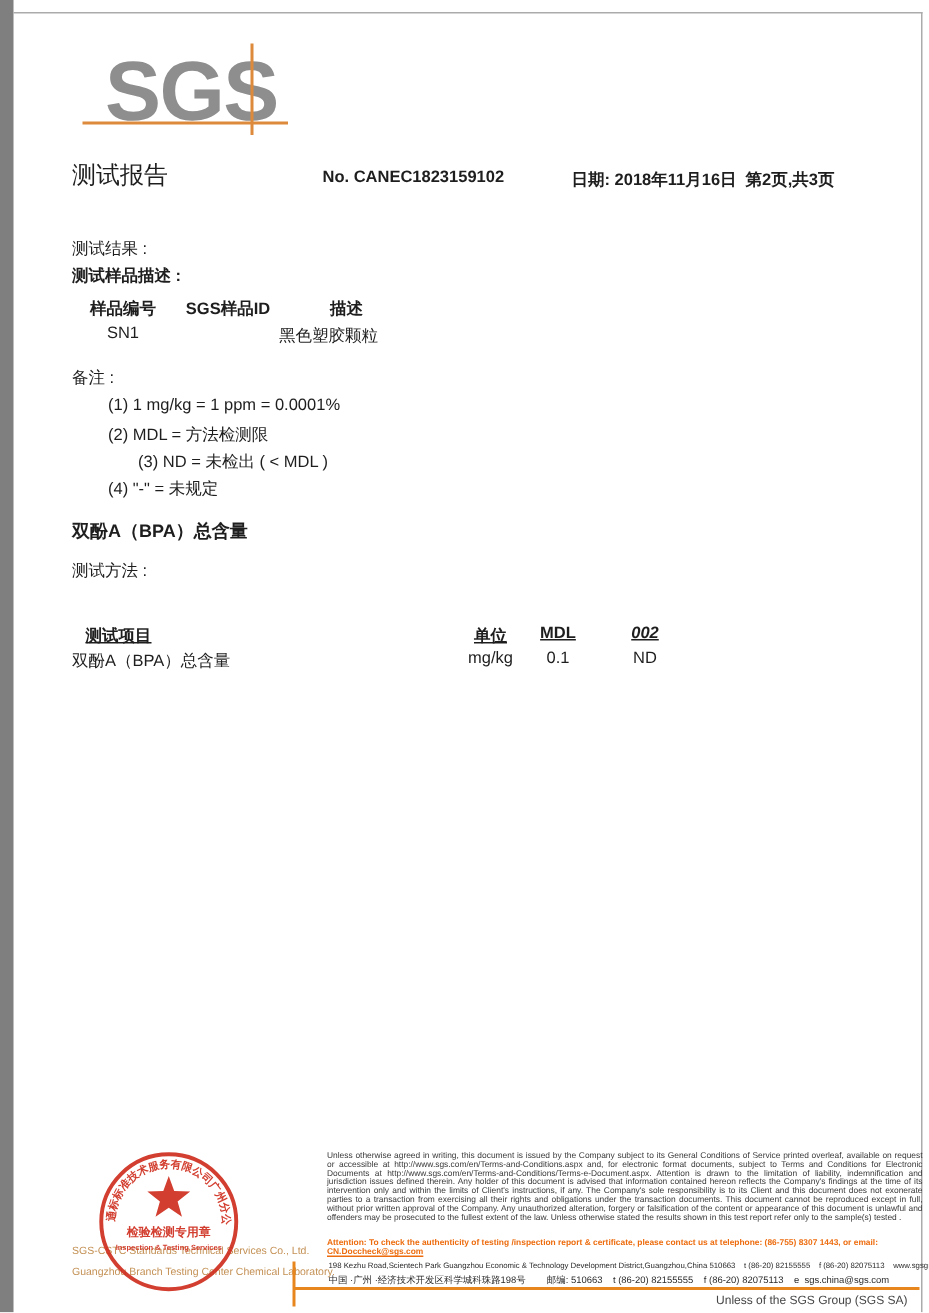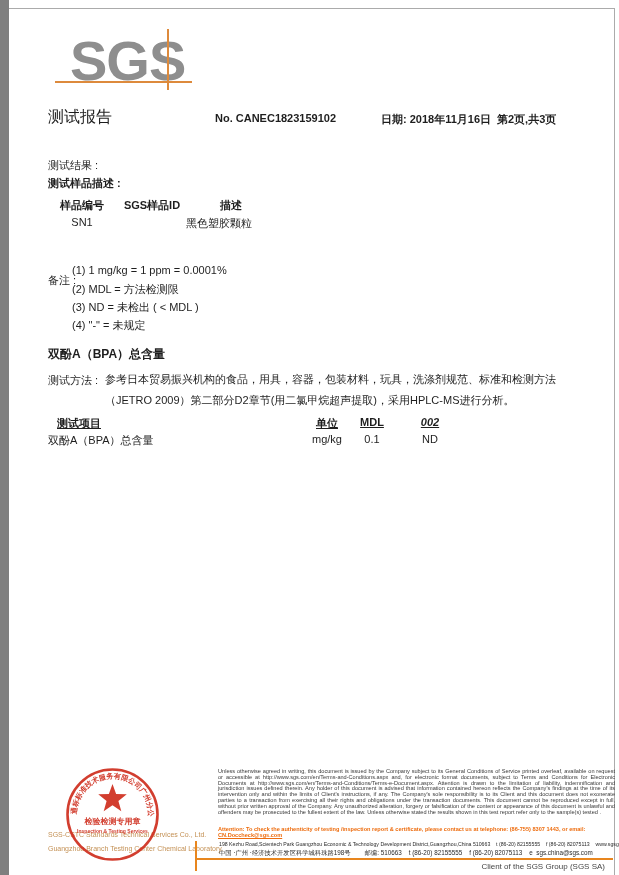--- a/index.html
+++ b/index.html
@@ -30,21 +30,21 @@
   .body-txt { font-size:11px; color:#1e1e1e; }
   .bold { font-weight:700; }
   .uline { }
 
   .results-label { left:48px; top:158px; }
   .sample-heading { left:48px; top:176px; }
 
   .cell { position:absolute; font-size:11px; color:#1e1e1e; }
   .ctr { text-align:center; }
 
-  .notes-label { left:48px; top:244px;margin-top:29px; }
+  .notes-label { left:48px; top:244px; }
   .note { left:72px; }
 
   .bpa-heading { left:48px; top:346px; font-size:12px; }
   .method-label { left:48px; top:373px; }
   .method-text { left:105px; top:369px; width:458px; line-height:21px; }
 
   .rt-head { font-weight:700; text-decoration:underline; }
   .italic { font-style:italic; }
 
   
@@ -90,26 +90,25 @@
   <div class="cell bold ctr" style="left:52px; top:198px; width:60px;">样品编号</div>
   <div class="cell bold ctr" style="left:112px; top:198px; width:80px;">SGS样品ID</div>
   <div class="cell bold" style="left:186px; top:198px;margin-left:34px;">描述</div>
 
   <div class="cell ctr" style="left:52px; top:216px; width:60px;">SN1</div>
   <div class="cell" style="left:186px; top:216px;">黑色塑胶颗粒</div>
 
   <div class="abs body-txt notes-label">备注 :</div>
   <div class="abs body-txt note" style="top:264px;">(1) 1 mg/kg = 1 ppm = 0.0001%</div>
   <div class="abs body-txt note" style="top:282px;">(2) MDL = 方法检测限</div>
-  <div class="abs body-txt note" style="top:300px;">(3) ND = 未检出 ( &lt; MDL )</div>
+  <div class="abs body-txt note" style="top:300px;margin-left:20px;">(3) ND = 未检出 ( &lt; MDL )</div>
   <div class="abs body-txt note" style="top:318px;">(4) "-" = 未规定</div>
 
   <div class="abs body-txt bold uline bpa-heading">双酚A（BPA）总含量</div>
   <div class="abs body-txt method-label">测试方法 :</div>
-  <div class="abs body-txt method-text">参考日本贸易振兴机构的食品，用具，容器，包装材料，玩具，洗涤剂规范、标准和检测方法（JETRO 2009）第二部分D2章节(用二氯甲烷超声提取)，采用HPLC-MS进行分析。</div>
 
   <div class="cell rt-head" style="left:57px; top:416px;">测试项目</div>
   <div class="cell rt-head ctr" style="left:310px; top:416px; width:34px;">单位</div>
   <div class="cell rt-head ctr" style="left:355px; top:416px; width:34px;">MDL</div>
   <div class="cell rt-head ctr italic" style="left:413px; top:416px; width:34px;">002</div>
 
   <div class="cell" style="left:48px; top:433px;">双酚A（BPA）总含量</div>
   <div class="cell ctr" style="left:310px; top:433px; width:34px;">mg/kg</div>
   <div class="cell ctr" style="left:355px; top:433px; width:34px;">0.1</div>
   <div class="cell ctr" style="left:413px; top:433px; width:34px;">ND</div>
@@ -133,14 +132,14 @@
   <div class="abs attention">
     <span>Attention: To check the authenticity of testing /inspection report &amp; certificate, please contact us at telephone: (86-755) 8307 1443, or email: </span><a href="#" class="uline">CN.Doccheck@sgs.com</a>
   </div>
 
   <div class="abs addr addr1">198 Kezhu Road,Scientech Park Guangzhou Economic &amp; Technology Development District,Guangzhou,China 510663    t (86-20) 82155555    f (86-20) 82075113    www.sgsgroup.com.cn</div>
   <div class="abs addr addr2">中国 ·广州 ·经济技术开发区科学城科珠路198号        邮编: 510663    t (86-20) 82155555    f (86-20) 82075113    e  sgs.china@sgs.com</div>
 
   <div class="abs foot-vline"></div>
   <div class="abs foot-hline"></div>
 
-  <div class="abs member-line">Client of the SGS Group (SGS SA)</div>
+  <div class="abs member-line">Unless of the SGS Group (SGS SA)</div>
 </div>
 
 </body></html>

